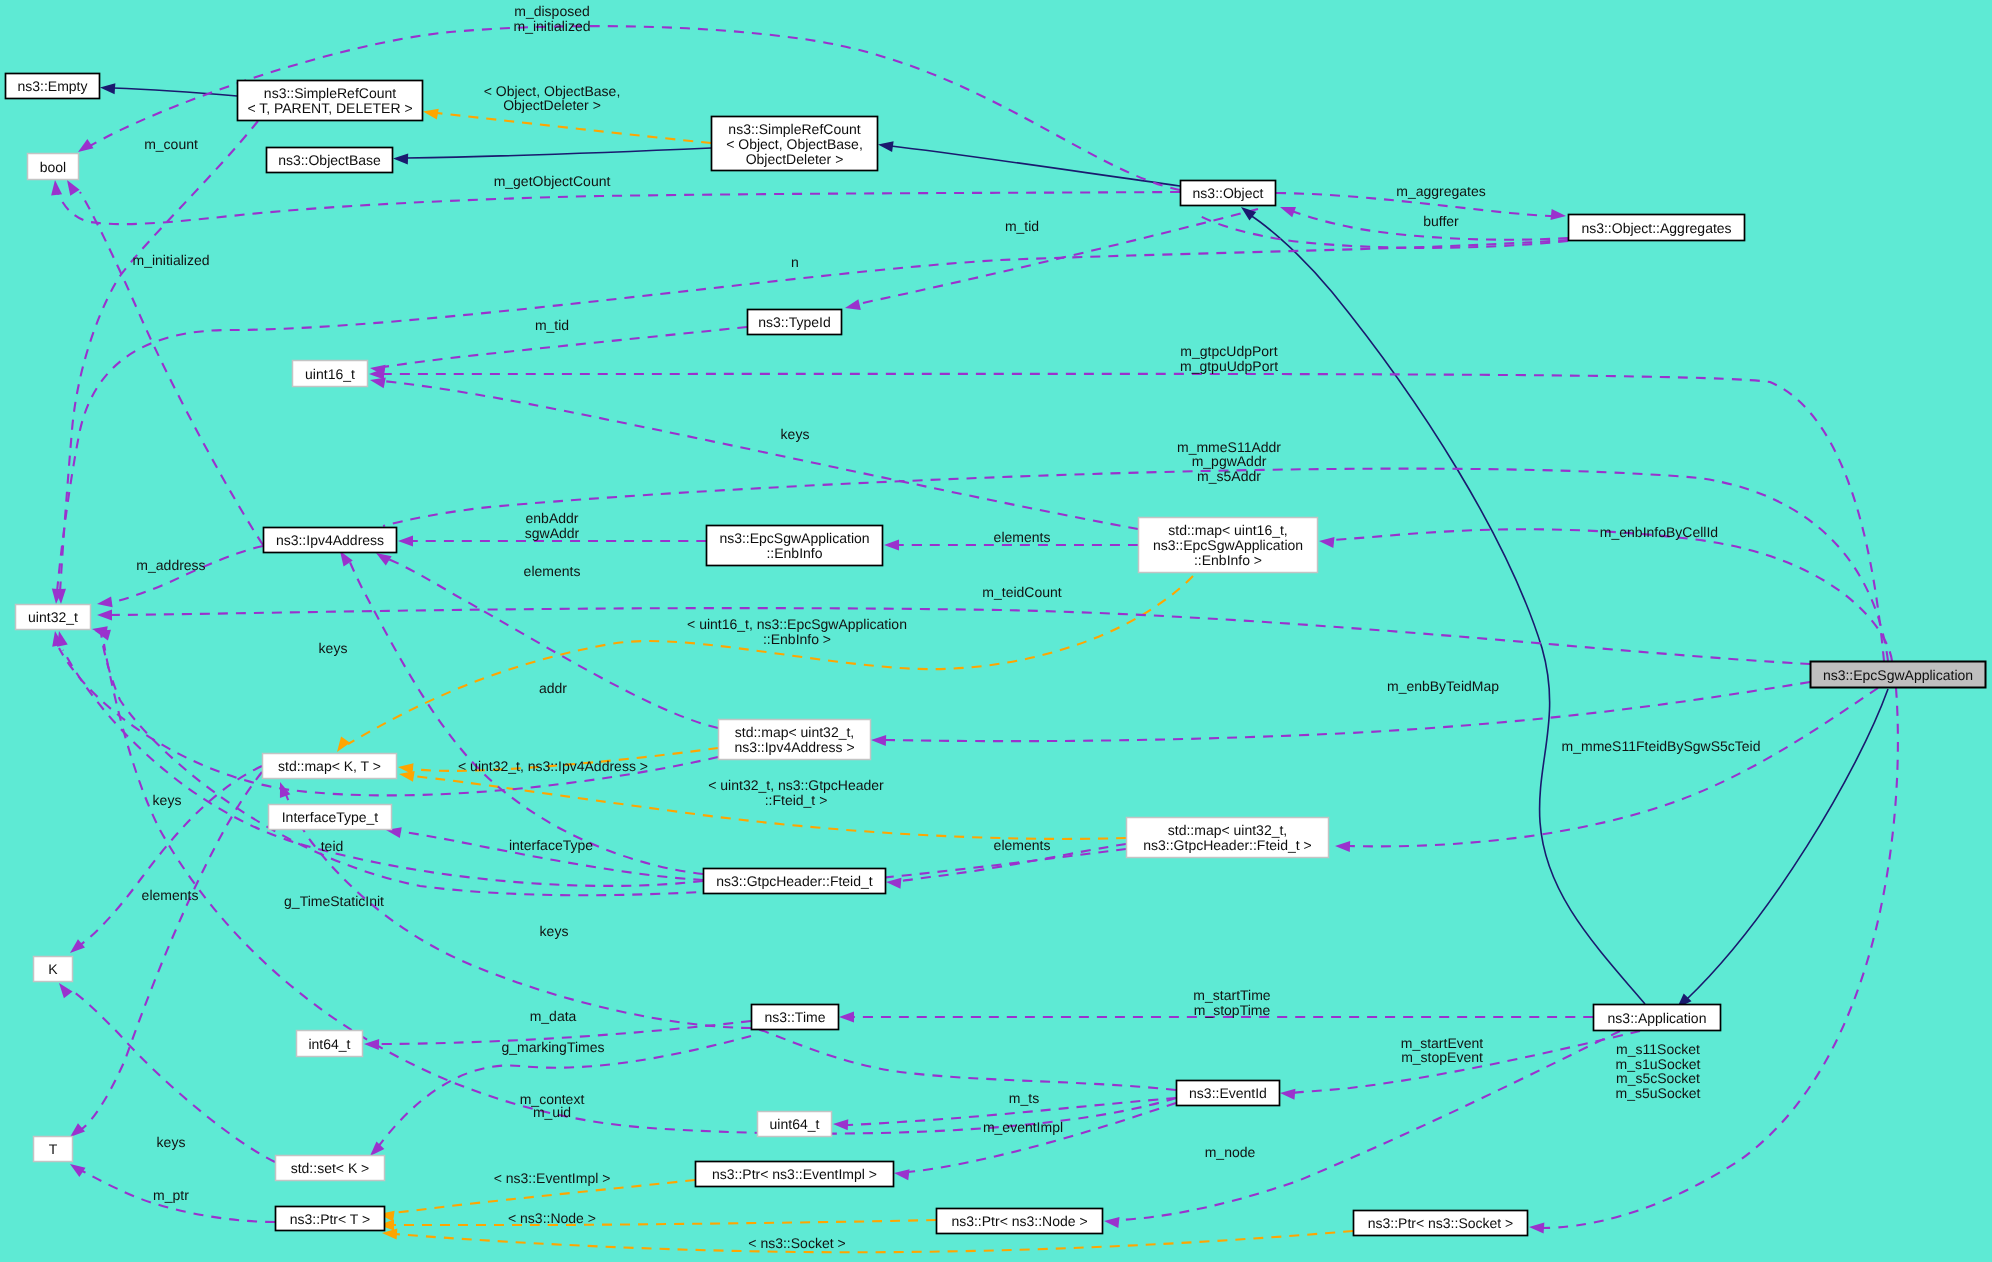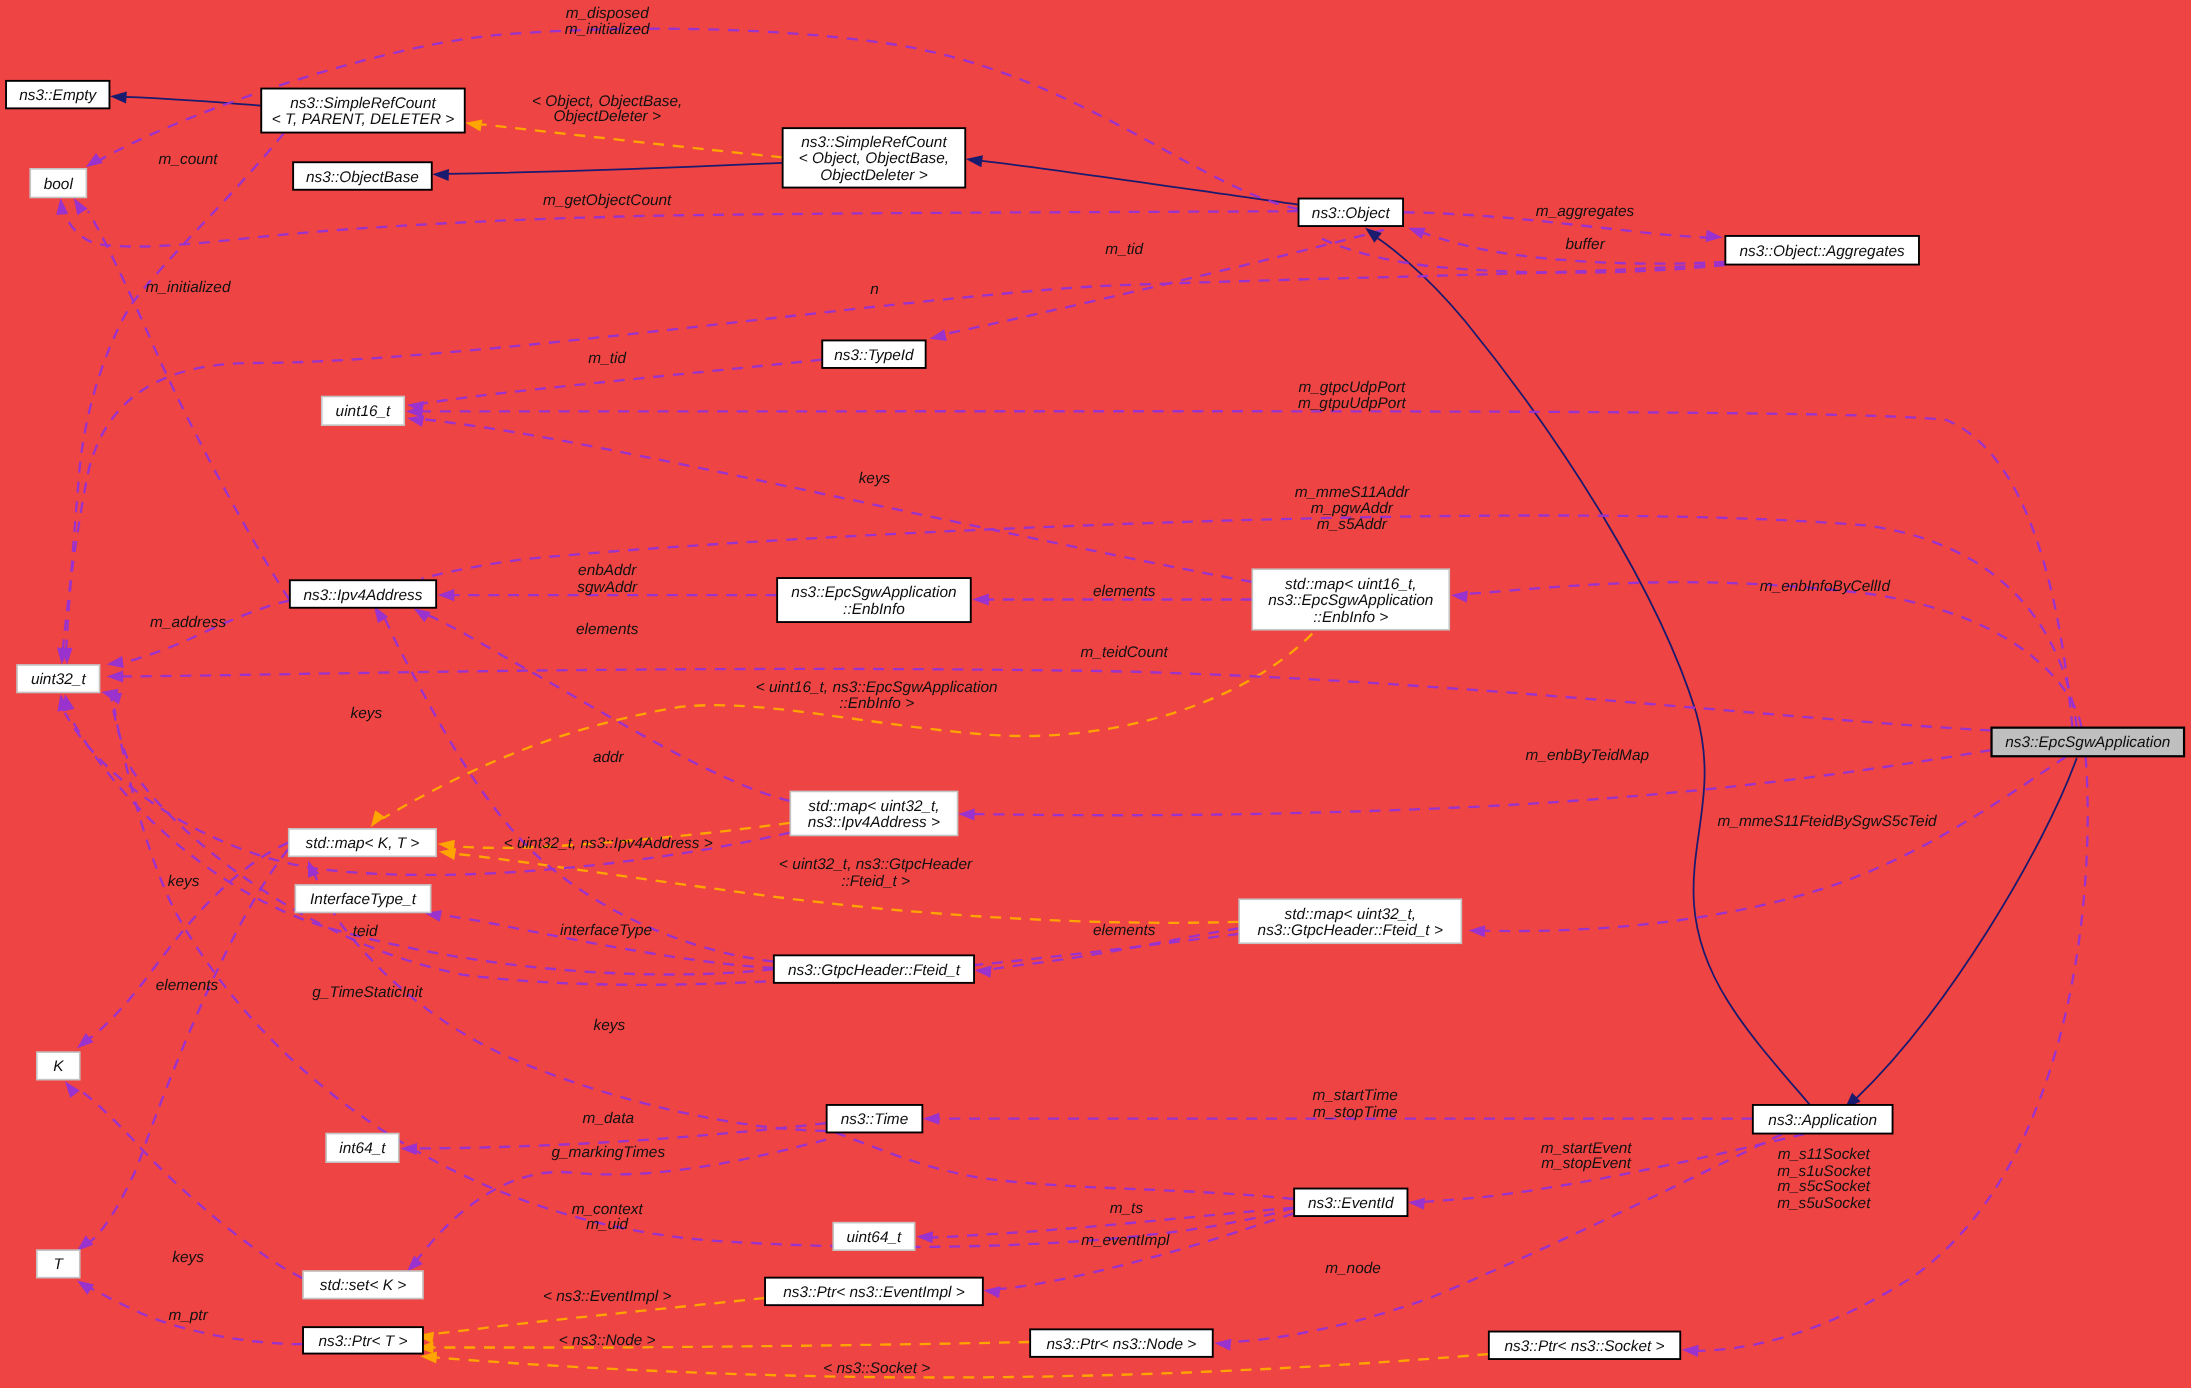--- a/index.html
+++ b/index.html
@@ -1,18 +1,18 @@
 <!DOCTYPE html>
 <html><head>
 <meta charset="utf-8">
 <title>ns3::EpcSgwApplication collaboration diagram</title>
 <style>
   html,body{margin:0;padding:0;background:#ffffff;}
   *{-webkit-font-smoothing:antialiased;text-rendering:geometricPrecision;}
-  #page{position:relative;width:1992px;height:1262px;background:#ef4444;overflow:hidden;font-style:italic;}
+  #page{position:relative;width:1992px;height:1262px;background:#5eead4;overflow:hidden;}
   svg{display:block;}
   .nodebox{fill:#ffffff;stroke:#000000;stroke-width:1.7;}
   .nodebox.gray{stroke:#c4c4c4;stroke-width:1.5;}
   .nodebox.current{fill:#bfbfbf;stroke:#000000;stroke-width:2;}
   .nodetext{font-family:"Liberation Sans",sans-serif;font-size:14px;fill:#0d0d0d;text-anchor:middle;}
   .edgelabel{font-family:"Liberation Sans",sans-serif;font-size:14px;fill:#111111;text-anchor:middle;}
   .e-inherit{fill:none;stroke:#1a1a6e;stroke-width:1.6;}
   .e-use{fill:none;stroke:#9a32cd;stroke-width:2.1;stroke-dasharray:10 8;}
   .e-tmpl{fill:none;stroke:#ffa500;stroke-width:2.1;stroke-dasharray:10 8;}
   .a-inherit{fill:#1a1a6e;stroke:none;}

